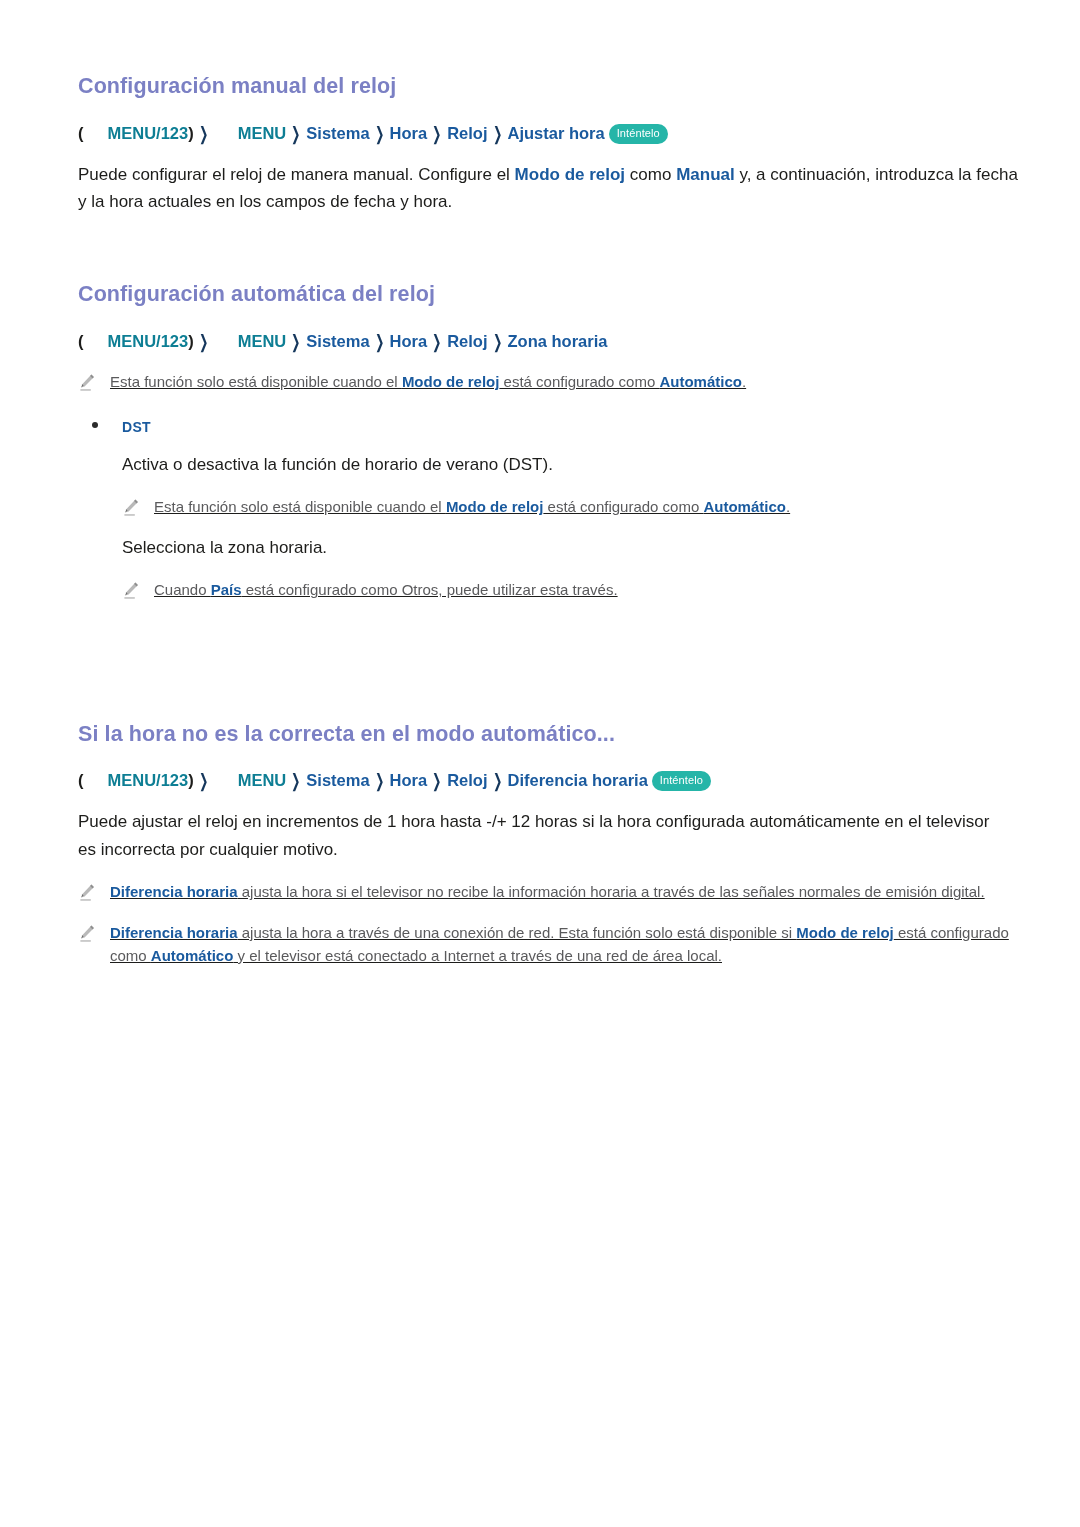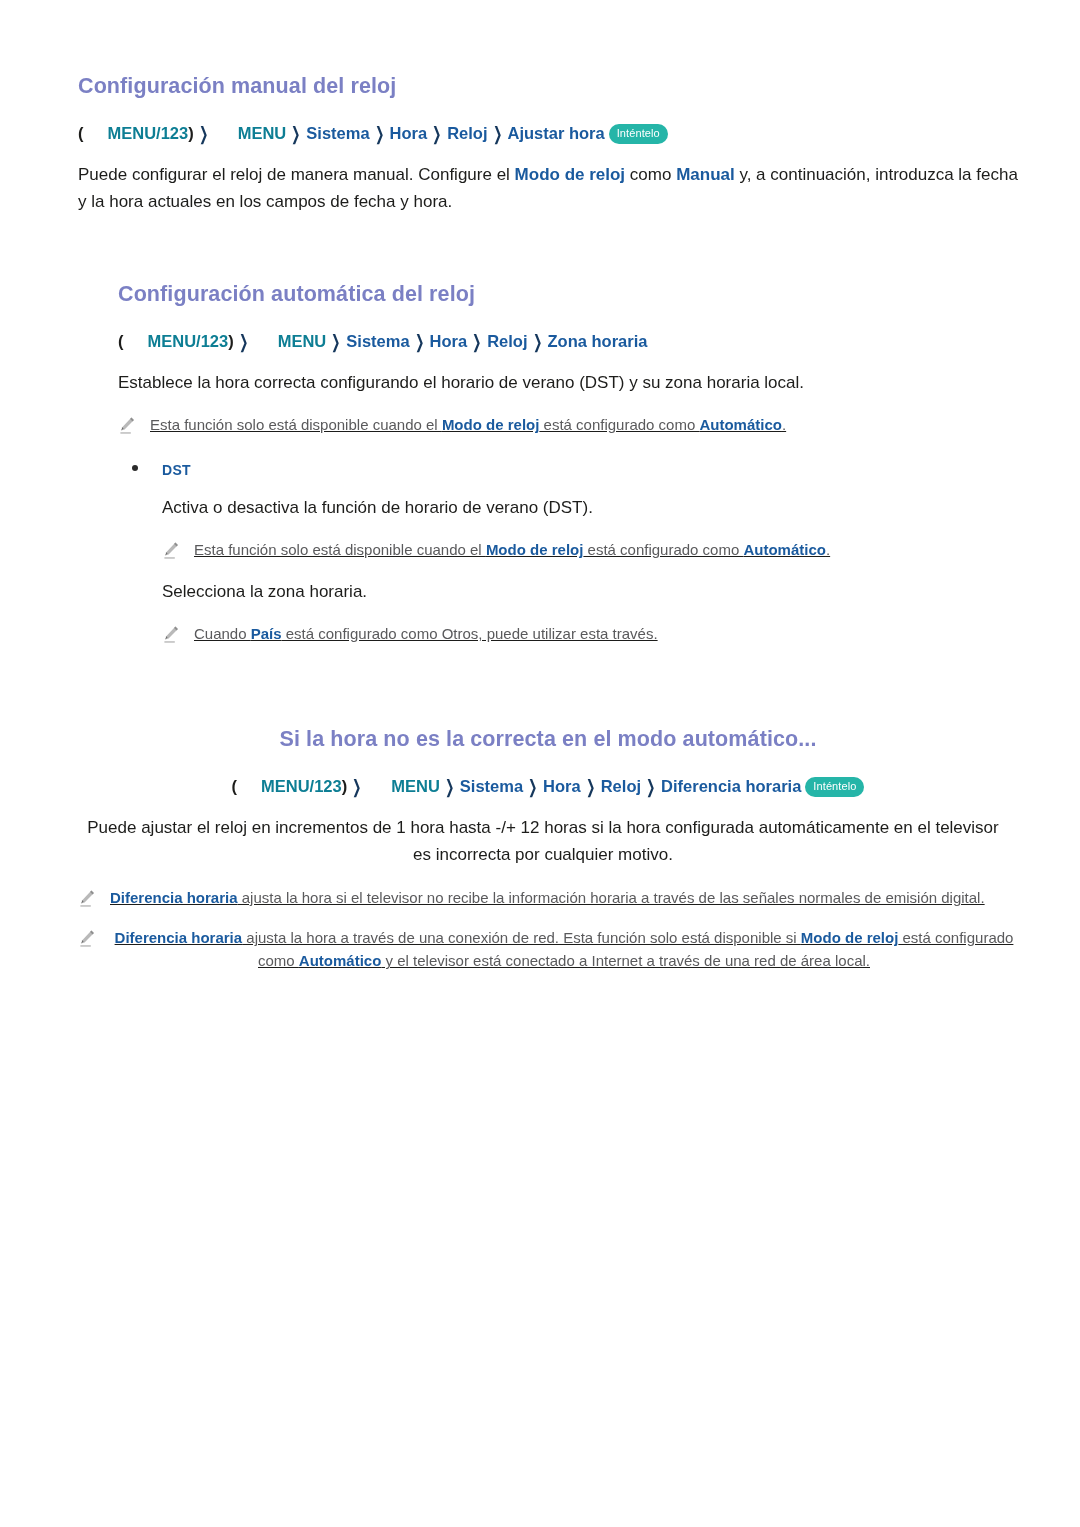--- a/index.html
+++ b/index.html
@@ -30,22 +30,22 @@
     color: #7b80c4;
     letter-spacing: 0.1px;
     margin: 0;
     padding: 0;
     line-height: 1.2;
   }
   .section {
     margin-bottom: 0;
   }
   .section.first { margin-top: 22px; }
-  .section.second { margin-top: 66px; margin-left: 40px; }
-  .section.third  { margin-top: 82px; text-align: center; }
+  .section.second { margin-top: 66px; }
+  .section.third  { margin-top: 120px; }
 
   
   .breadcrumb {
     margin-top: 22px;
     font-size: 16.5px;
     font-weight: bold;
     line-height: 1.35;
     white-space: nowrap;
   }
   .crumb-teal  { color: #0d7e94; padding-left: 24px; }
@@ -159,21 +159,20 @@
   </div>
 
   <div class="section second">
 
     <h2 class="section-heading">Configuración automática del reloj</h2>
 
     <div class="breadcrumb">
       <span class="paren">(</span><span class="crumb-teal">MENU/123</span><span class="paren">)</span><span class="crumb-sep">❯</span><span class="crumb-teal">MENU</span><span class="crumb-sep">❯</span><span class="crumb-blue">Sistema</span><span class="crumb-sep">❯</span><span class="crumb-blue">Hora</span><span class="crumb-sep">❯</span><span class="crumb-blue">Reloj</span><span class="crumb-sep">❯</span><span class="crumb-blue">Zona horaria</span>
     </div>
 
-    <p class="body-text">Establece la hora correcta configurando el horario de verano (DST) y su zona horaria local.</p>
 
     <div class="note">
       <span class="note-icon">
         <svg width="18" height="20" viewBox="0 0 18 20" xmlns="http://www.w3.org/2000/svg">
           <path d="M13.4 1.6 L15.9 4.1 L6.6 13.4 L3.3 14.5 L4.3 11.2 Z" fill="#b9b9b9"></path>
           <path d="M13.4 1.6 L15.9 4.1 L14.6 5.4 L12.1 2.9 Z" fill="#8f8f8f"></path>
           <path d="M3.3 14.5 L4.3 11.2 L5.6 12.5 Z" fill="#6d6d6d"></path>
           <rect x="2.4" y="16.2" width="10.4" height="1.5" fill="#bdbdbd"></rect>
         </svg>
       </span>

